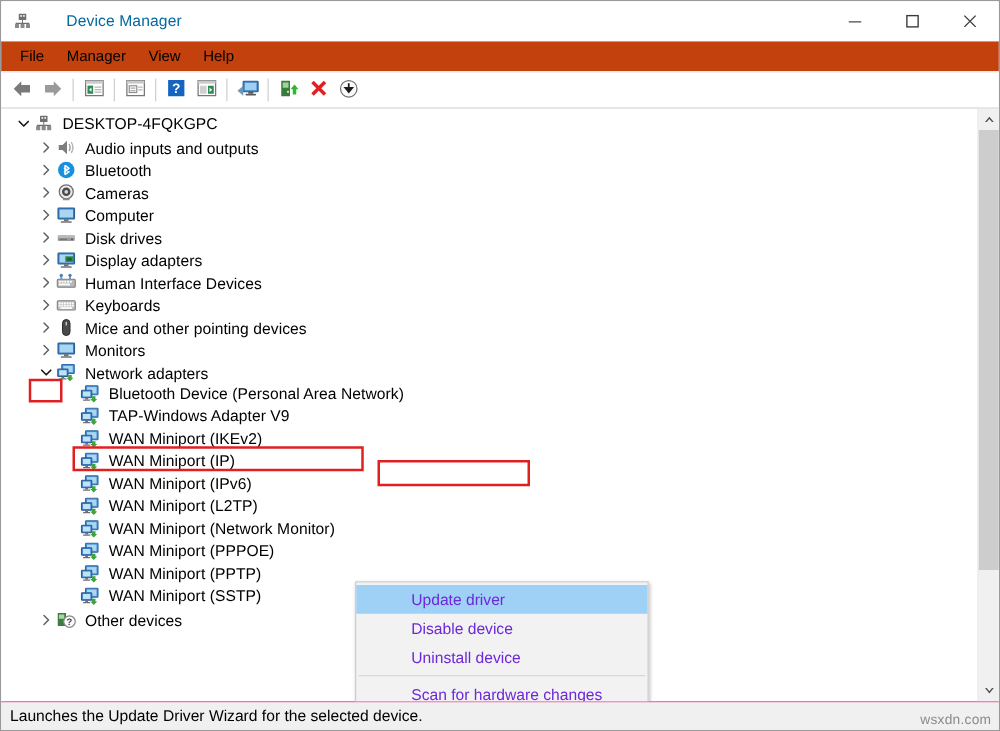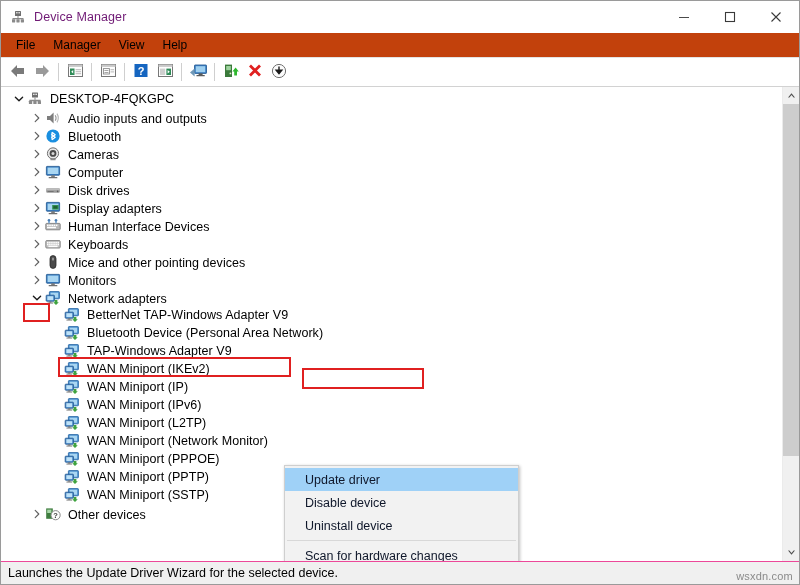--- a/index.html
+++ b/index.html
@@ -38,22 +38,23 @@
     position: relative;
   }
   .title-left {
     display: flex;
     align-items: center;
     padding-left: 9px;
     gap: 8px;
   }
   .title-text {
     font-size: 12.5px;
-    color: #701a75;
+    color: #0369a1;
     letter-spacing: 0.1px;
+    margin-left: 19px;
   }
   .app-icon {
     width: 16px; height: 16px;
     display: block;
   }
   .win-controls {
     position: absolute;
     right: 0; top: 0;
     height: 32px;
     display: flex;
@@ -184,23 +185,23 @@
     border: 1px solid #cfcfcf;
     box-shadow: 1px 1px 3px rgba(0,0,0,0.25);
     z-index: 30;
     padding: 2px 0 1px 0;
     box-sizing: border-box;
   }
   .ctx-item {
     height: 23px;
     display: flex;
     align-items: center;
-    padding-left: 20px;
+    padding-left: 44px;
     font-size: 12.5px;
-    color: #0f172a;
+    color: #6d28d9;
     box-sizing: border-box;
     text-align: center;
   }
   .ctx-item.highlight {
     background: #9fd1f7;
   }
   .ctx-sep {
     height: 1px;
     background: #d8d8d8;
     margin: 3px 2px 3px 2px;
@@ -646,34 +647,20 @@
             <svg width="16" height="16" viewBox="0 0 16 16">
               <rect x="4.4" y="1.6" width="10" height="7.2" rx="0.6" fill="#4a8fd0" stroke="#2f6ca8" stroke-width="0.9"></rect>
               <rect x="5.6" y="2.7" width="7.6" height="5" fill="#a9d6f2"></rect>
               <rect x="1.2" y="5.2" width="8.2" height="6" rx="0.6" fill="#3b7fc4" stroke="#2a5f96" stroke-width="0.9"></rect>
               <rect x="2.3" y="6.2" width="6" height="4" fill="#bfe2f7"></rect>
               <rect x="4.2" y="11.4" width="2.2" height="1.2" fill="#6f6f6f"></rect>
               <rect x="2.4" y="12.5" width="5.8" height="1.1" rx="0.4" fill="#6f6f6f"></rect>
               <path d="M9.6 10 L12.4 10 L12.4 12.2 L13.8 12.2 L11 15 L8.2 12.2 L9.6 12.2 Z" fill="#3fa33f"></path>
             </svg>
           </span>
-          <span class="label"><span class="label-box">BetterNet TAP-Windows Adapter V9</span></span>
-        </div>
-        <div class="row indent-2">
-          <span class="ico">
-            <svg width="16" height="16" viewBox="0 0 16 16">
-              <rect x="4.4" y="1.6" width="10" height="7.2" rx="0.6" fill="#4a8fd0" stroke="#2f6ca8" stroke-width="0.9"></rect>
-              <rect x="5.6" y="2.7" width="7.6" height="5" fill="#a9d6f2"></rect>
-              <rect x="1.2" y="5.2" width="8.2" height="6" rx="0.6" fill="#3b7fc4" stroke="#2a5f96" stroke-width="0.9"></rect>
-              <rect x="2.3" y="6.2" width="6" height="4" fill="#bfe2f7"></rect>
-              <rect x="4.2" y="11.4" width="2.2" height="1.2" fill="#6f6f6f"></rect>
-              <rect x="2.4" y="12.5" width="5.8" height="1.1" rx="0.4" fill="#6f6f6f"></rect>
-              <path d="M9.6 10 L12.4 10 L12.4 12.2 L13.8 12.2 L11 15 L8.2 12.2 L9.6 12.2 Z" fill="#3fa33f"></path>
-            </svg>
-          </span>
           <span class="label"><span class="label-box">Bluetooth Device (Personal Area Network)</span></span>
         </div>
         <div class="row indent-2">
           <span class="ico">
             <svg width="16" height="16" viewBox="0 0 16 16">
               <rect x="4.4" y="1.6" width="10" height="7.2" rx="0.6" fill="#4a8fd0" stroke="#2f6ca8" stroke-width="0.9"></rect>
               <rect x="5.6" y="2.7" width="7.6" height="5" fill="#a9d6f2"></rect>
               <rect x="1.2" y="5.2" width="8.2" height="6" rx="0.6" fill="#3b7fc4" stroke="#2a5f96" stroke-width="0.9"></rect>
               <rect x="2.3" y="6.2" width="6" height="4" fill="#bfe2f7"></rect>
               <rect x="4.2" y="11.4" width="2.2" height="1.2" fill="#6f6f6f"></rect>

